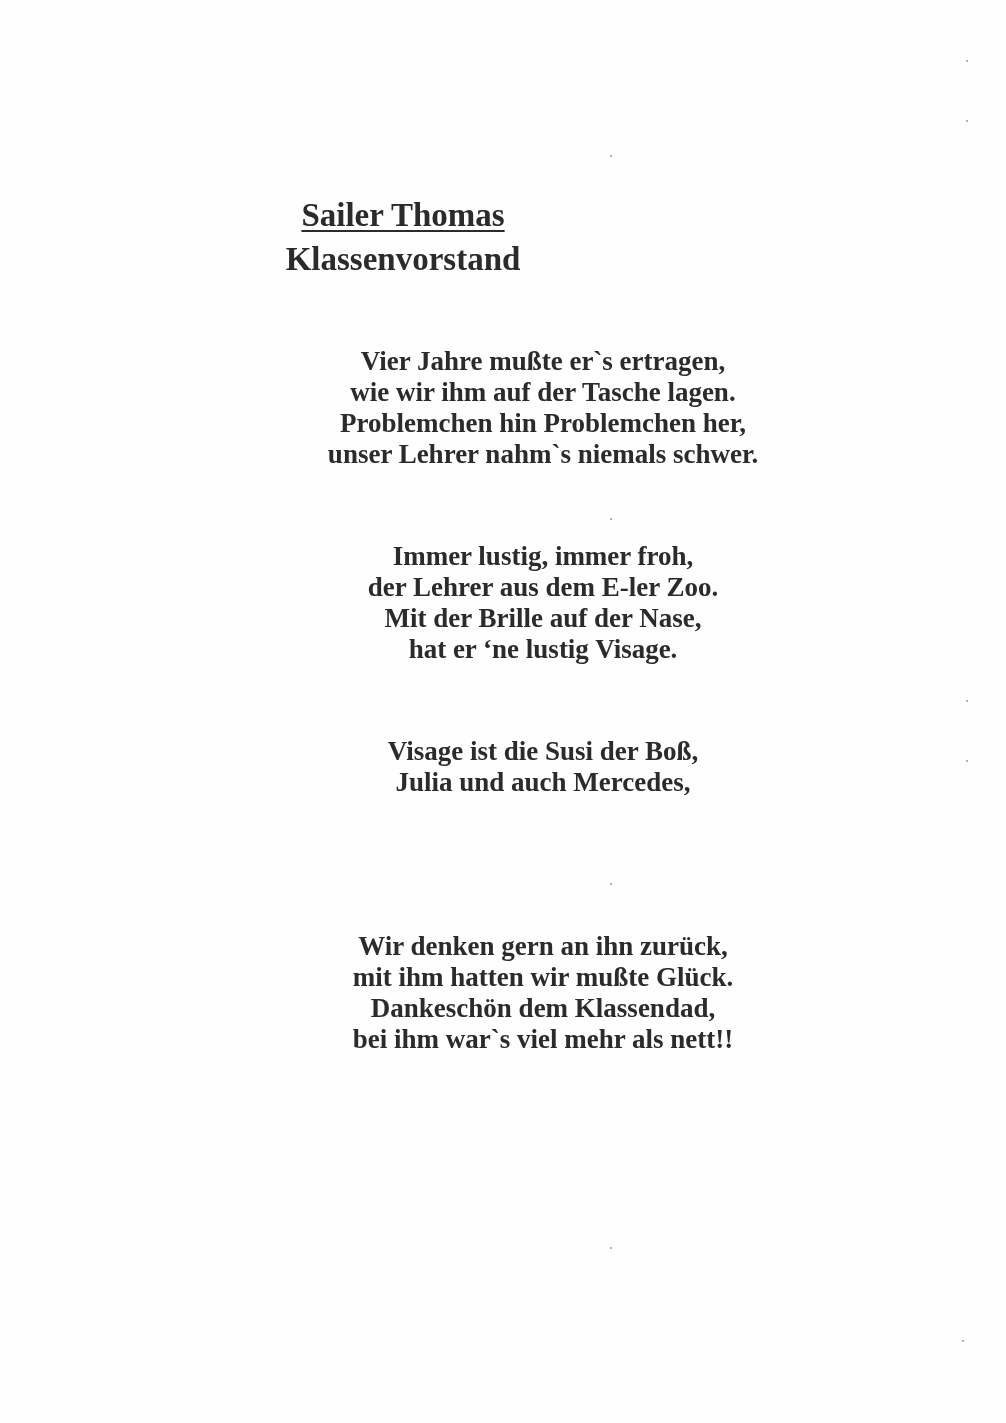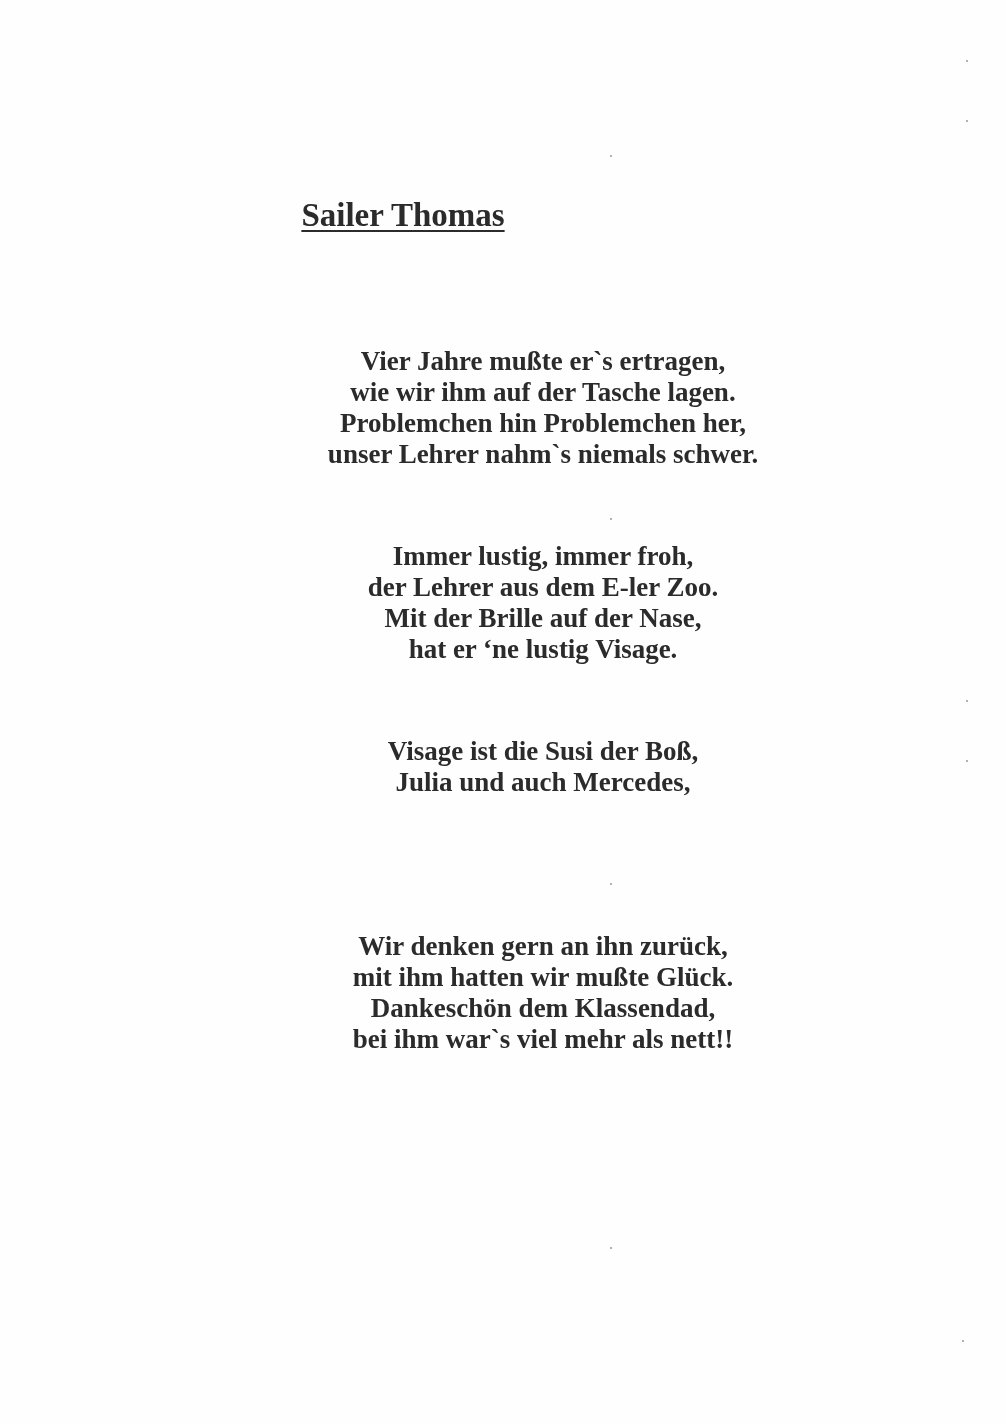--- a/index.html
+++ b/index.html
@@ -65,20 +65,21 @@
       border-radius: 1px;
     }
   </style>
 </head>
 <body>
 
 <div class="page">
 
   <div class="title-block">
     <span class="title">Sailer Thomas</span>
+    <span class="subtitle">Klassenvorstand</span>
   </div>
 
   <div class="stanza s0">
     <span class="line">Vier Jahre mußte er`s ertragen,</span>
     <span class="line">wie wir ihm auf der Tasche lagen.</span>
     <span class="line">Problemchen hin Problemchen her,</span>
     <span class="line">unser Lehrer nahm`s niemals schwer.</span>
   </div>
 
   <div class="stanza s1">

